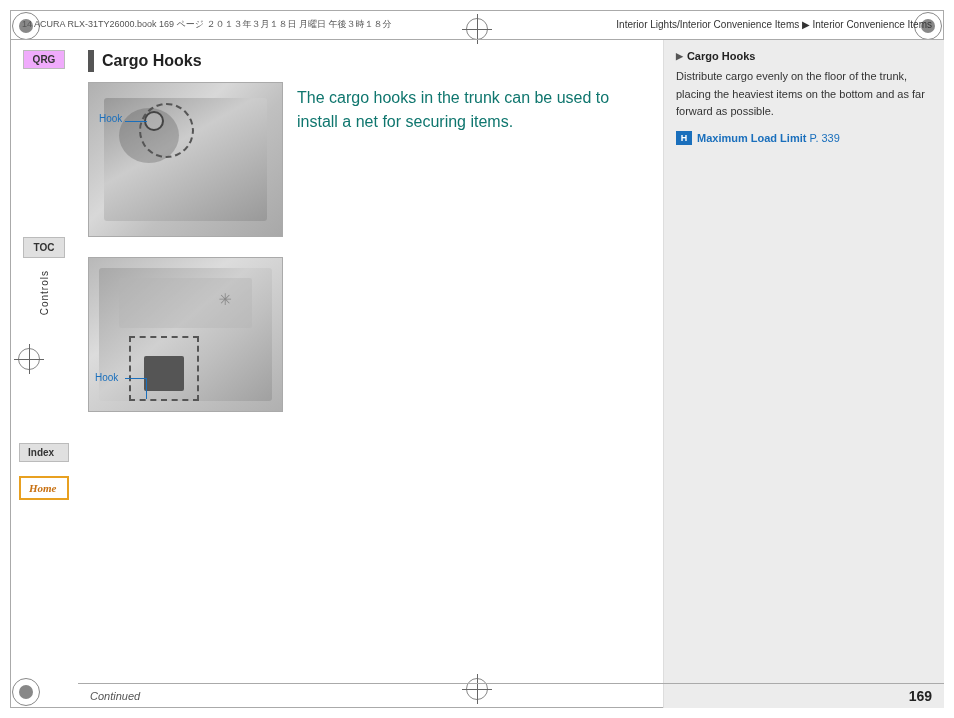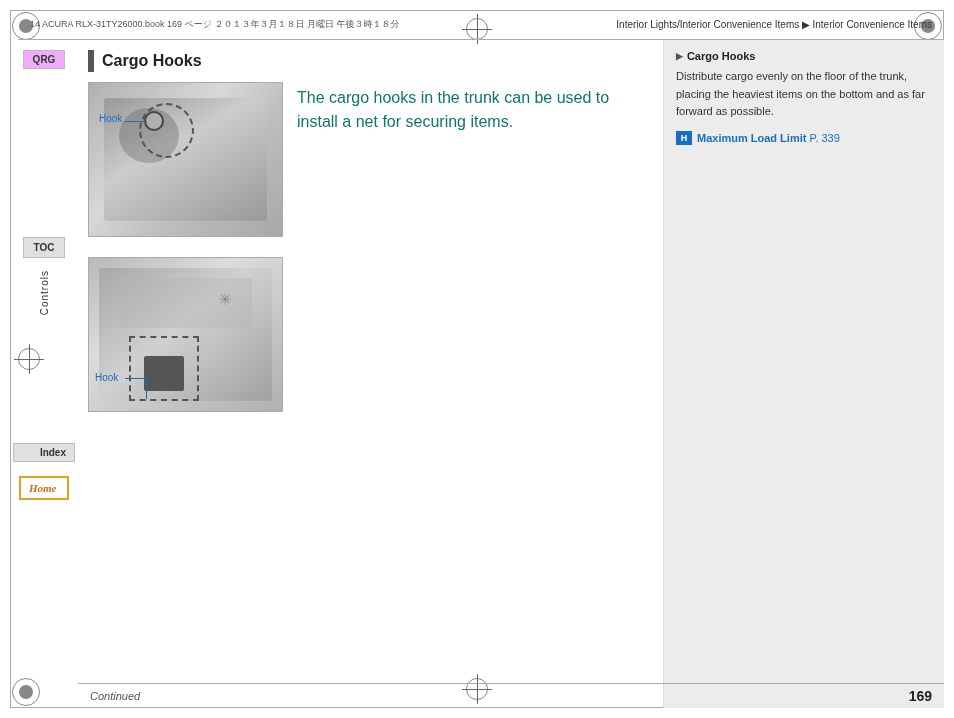--- a/index.html
+++ b/index.html
@@ -22,21 +22,21 @@
       left: 10px;
       right: 10px;
       bottom: 10px;
       border: 1px solid #aaa;
     }
 
     
     .top-header {
       position: absolute;
       top: 10px;
-      left: 18px;
+      left: 10px;
       right: 10px;
       height: 30px;
       border-bottom: 1px solid #aaa;
       display: flex;
       align-items: center;
       justify-content: space-between;
       padding: 0 12px;
     }
 
     .header-file-info {
@@ -138,22 +138,22 @@
     }
 
     .index-btn {
       background: #e0e0e0;
       border: 1px solid #bbb;
       padding: 3px 8px;
       font-size: 10px;
       font-weight: bold;
       color: #333;
       cursor: pointer;
-      width: 62px;
-      text-align: right;
+      width: 50px;
+      text-align: left;
       margin-top: 120px;
     }
 
     .home-btn {
       background: #fff;
       border: 2px solid #e8a020;
       padding: 4px 8px;
       font-size: 11px;
       font-style: italic;
       font-weight: bold;

